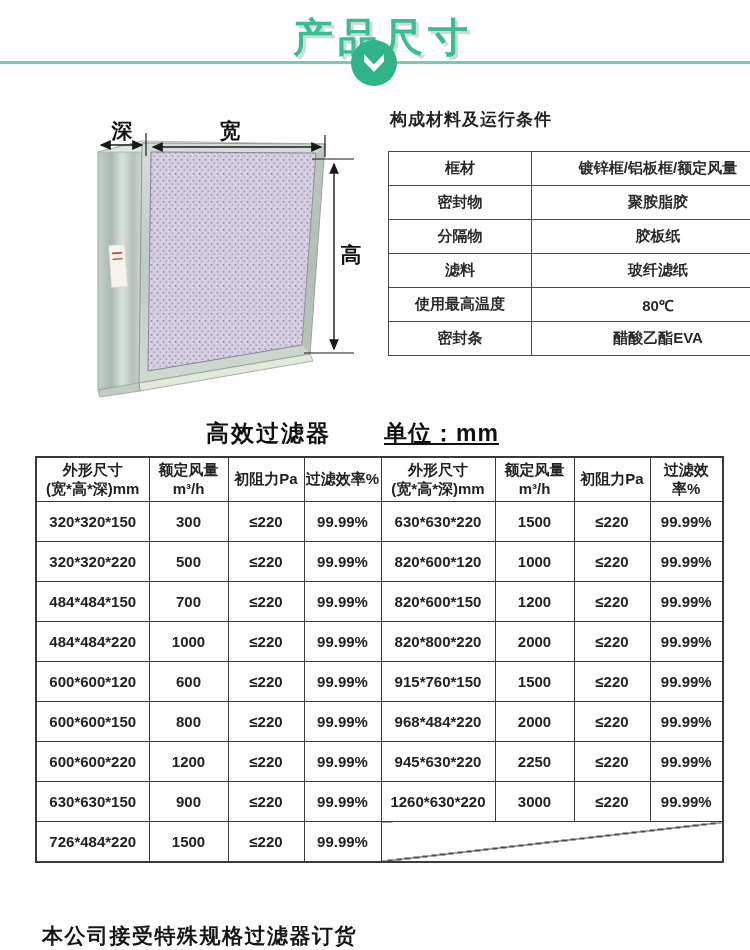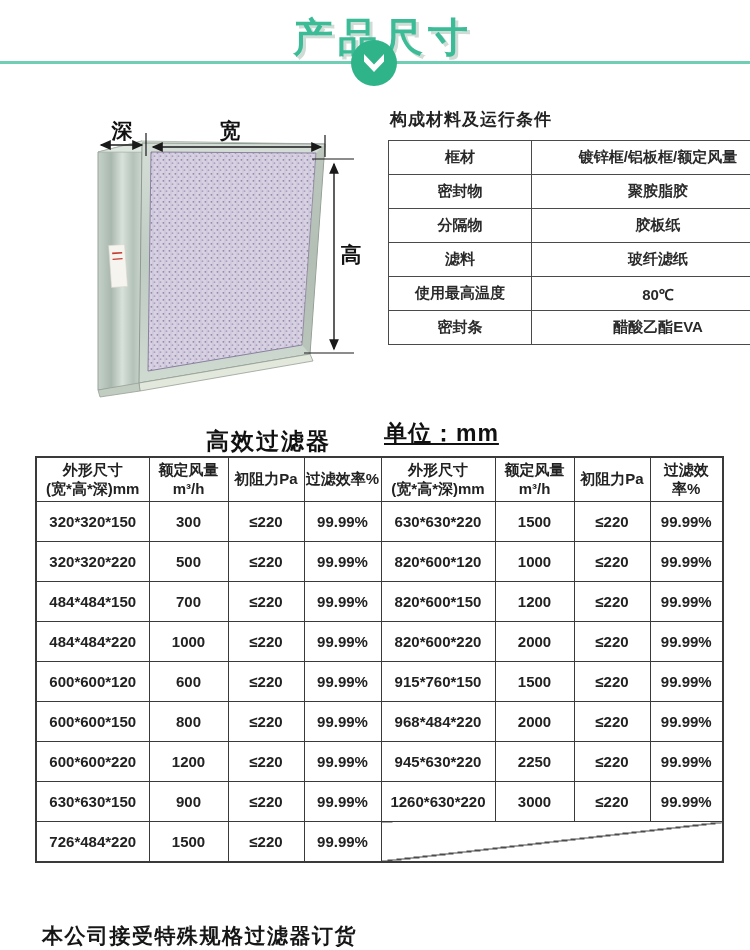--- a/index.html
+++ b/index.html
@@ -18,33 +18,33 @@
   }
   .chevron-badge{
     position:absolute;top:40px;left:351px;width:46px;height:46px;border-radius:50%;
     background:#2fb389;display:flex;align-items:center;justify-content:center;
   }
   
   .product-photo{position:absolute;left:60px;top:95px;}
   
   .materials{position:absolute;left:388px;top:108px;width:332px;}
   .materials h2{
-    margin:0 0 9px 2px;font-size:17px;font-weight:bold;color:#222;letter-spacing:1px;
+    margin:0 0 20px 2px;font-size:17px;font-weight:bold;color:#222;letter-spacing:1px;
   }
   .materials table{
     border-collapse:collapse;width:397px;table-layout:fixed;
   }
   .materials td{
     border:1.5px solid #4a4a4a;height:33px;text-align:center;vertical-align:middle;
     font-size:15px;font-weight:600;color:#2a2a2a;padding:0 2px;
   }
   .materials td.lbl{width:138px;}
   
   .spec-title-row{position:absolute;top:418px;left:0;width:100%;}
-  .spec-title{position:absolute;left:206px;top:8px;font-size:23px;font-weight:bold;color:#111;letter-spacing:2px;}
+  .spec-title{position:absolute;left:206px;top:0;font-size:23px;font-weight:bold;color:#111;letter-spacing:2px;}
   .spec-unit{position:absolute;left:384px;top:0;font-size:23px;font-weight:bold;color:#111;letter-spacing:1px;text-decoration:underline;}
   
   .spec-table{
     position:absolute;left:35px;top:456px;width:687px;border-collapse:collapse;table-layout:fixed;
     border:2px solid #3a3a3a;
   }
   .spec-table th,.spec-table td{
     border:1.5px solid #3a3a3a;text-align:center;vertical-align:middle;
     font-size:15px;color:#222;padding:0 1px;overflow:hidden;
   }
@@ -242,21 +242,21 @@
         <td>820*600*150</td>
           <td>1200</td>
           <td>≤220</td>
           <td>99.99%</td>
       </tr>
       <tr>
         <td>484*484*220</td>
           <td>1000</td>
           <td>≤220</td>
           <td>99.99%</td>
-        <td>820*600*220</td>
+        <td>820*800*220</td>
           <td>2000</td>
           <td>≤220</td>
           <td>99.99%</td>
       </tr>
       <tr>
         <td>600*600*120</td>
           <td>600</td>
           <td>≤220</td>
           <td>99.99%</td>
         <td>915*760*150</td>

